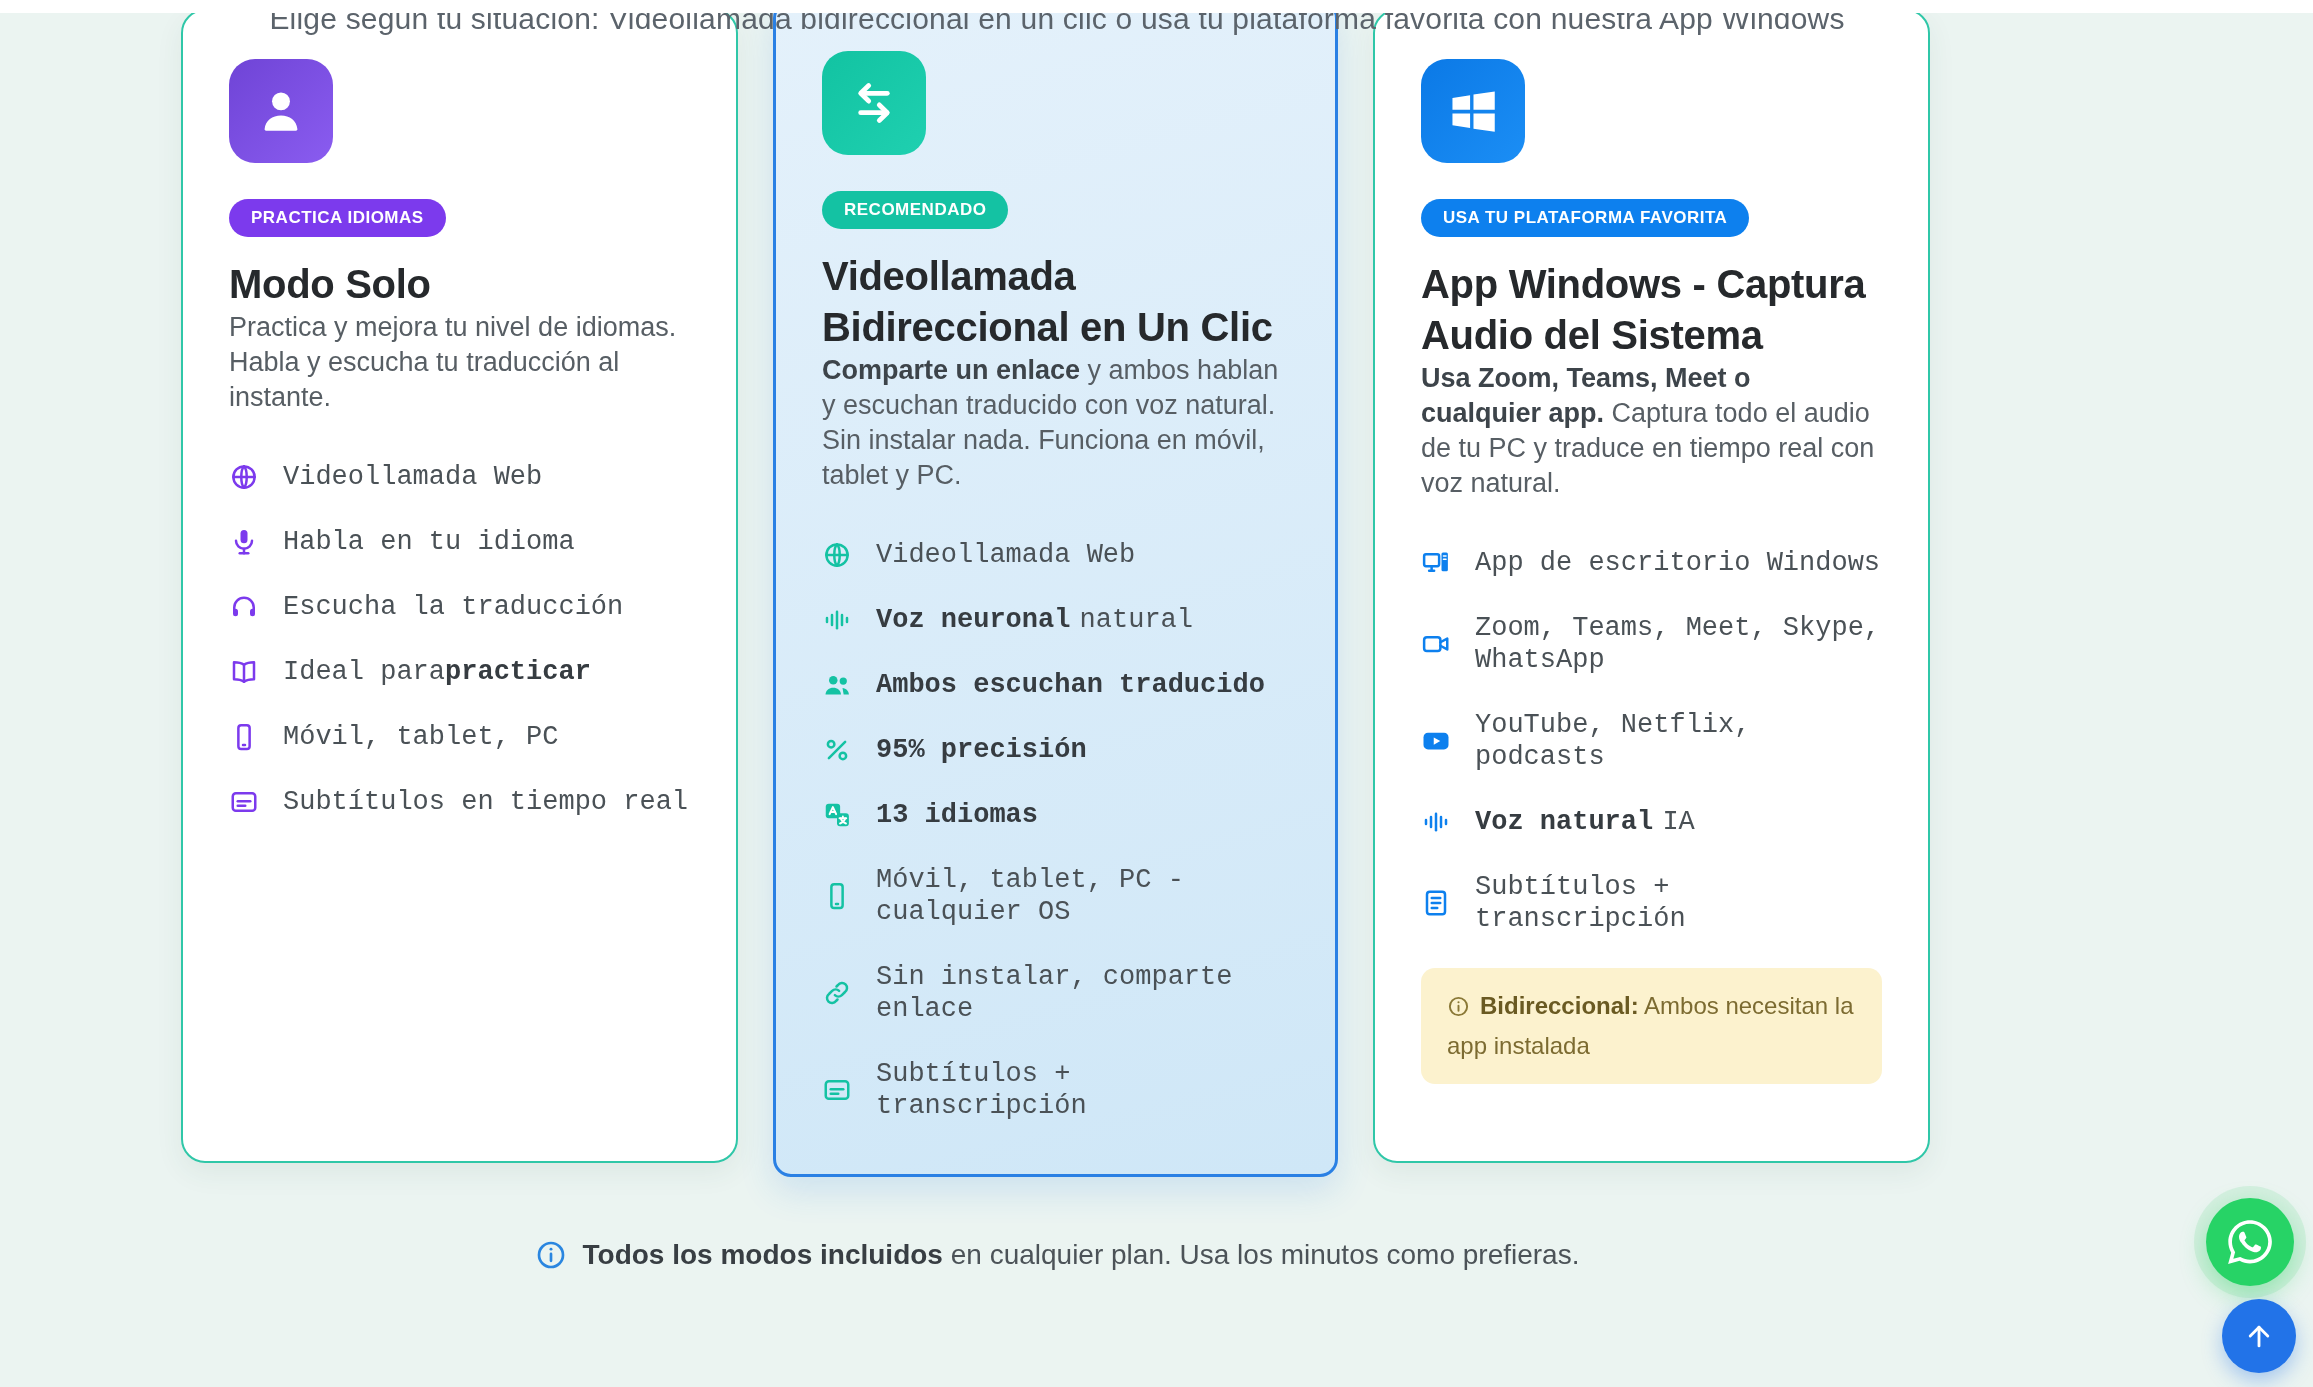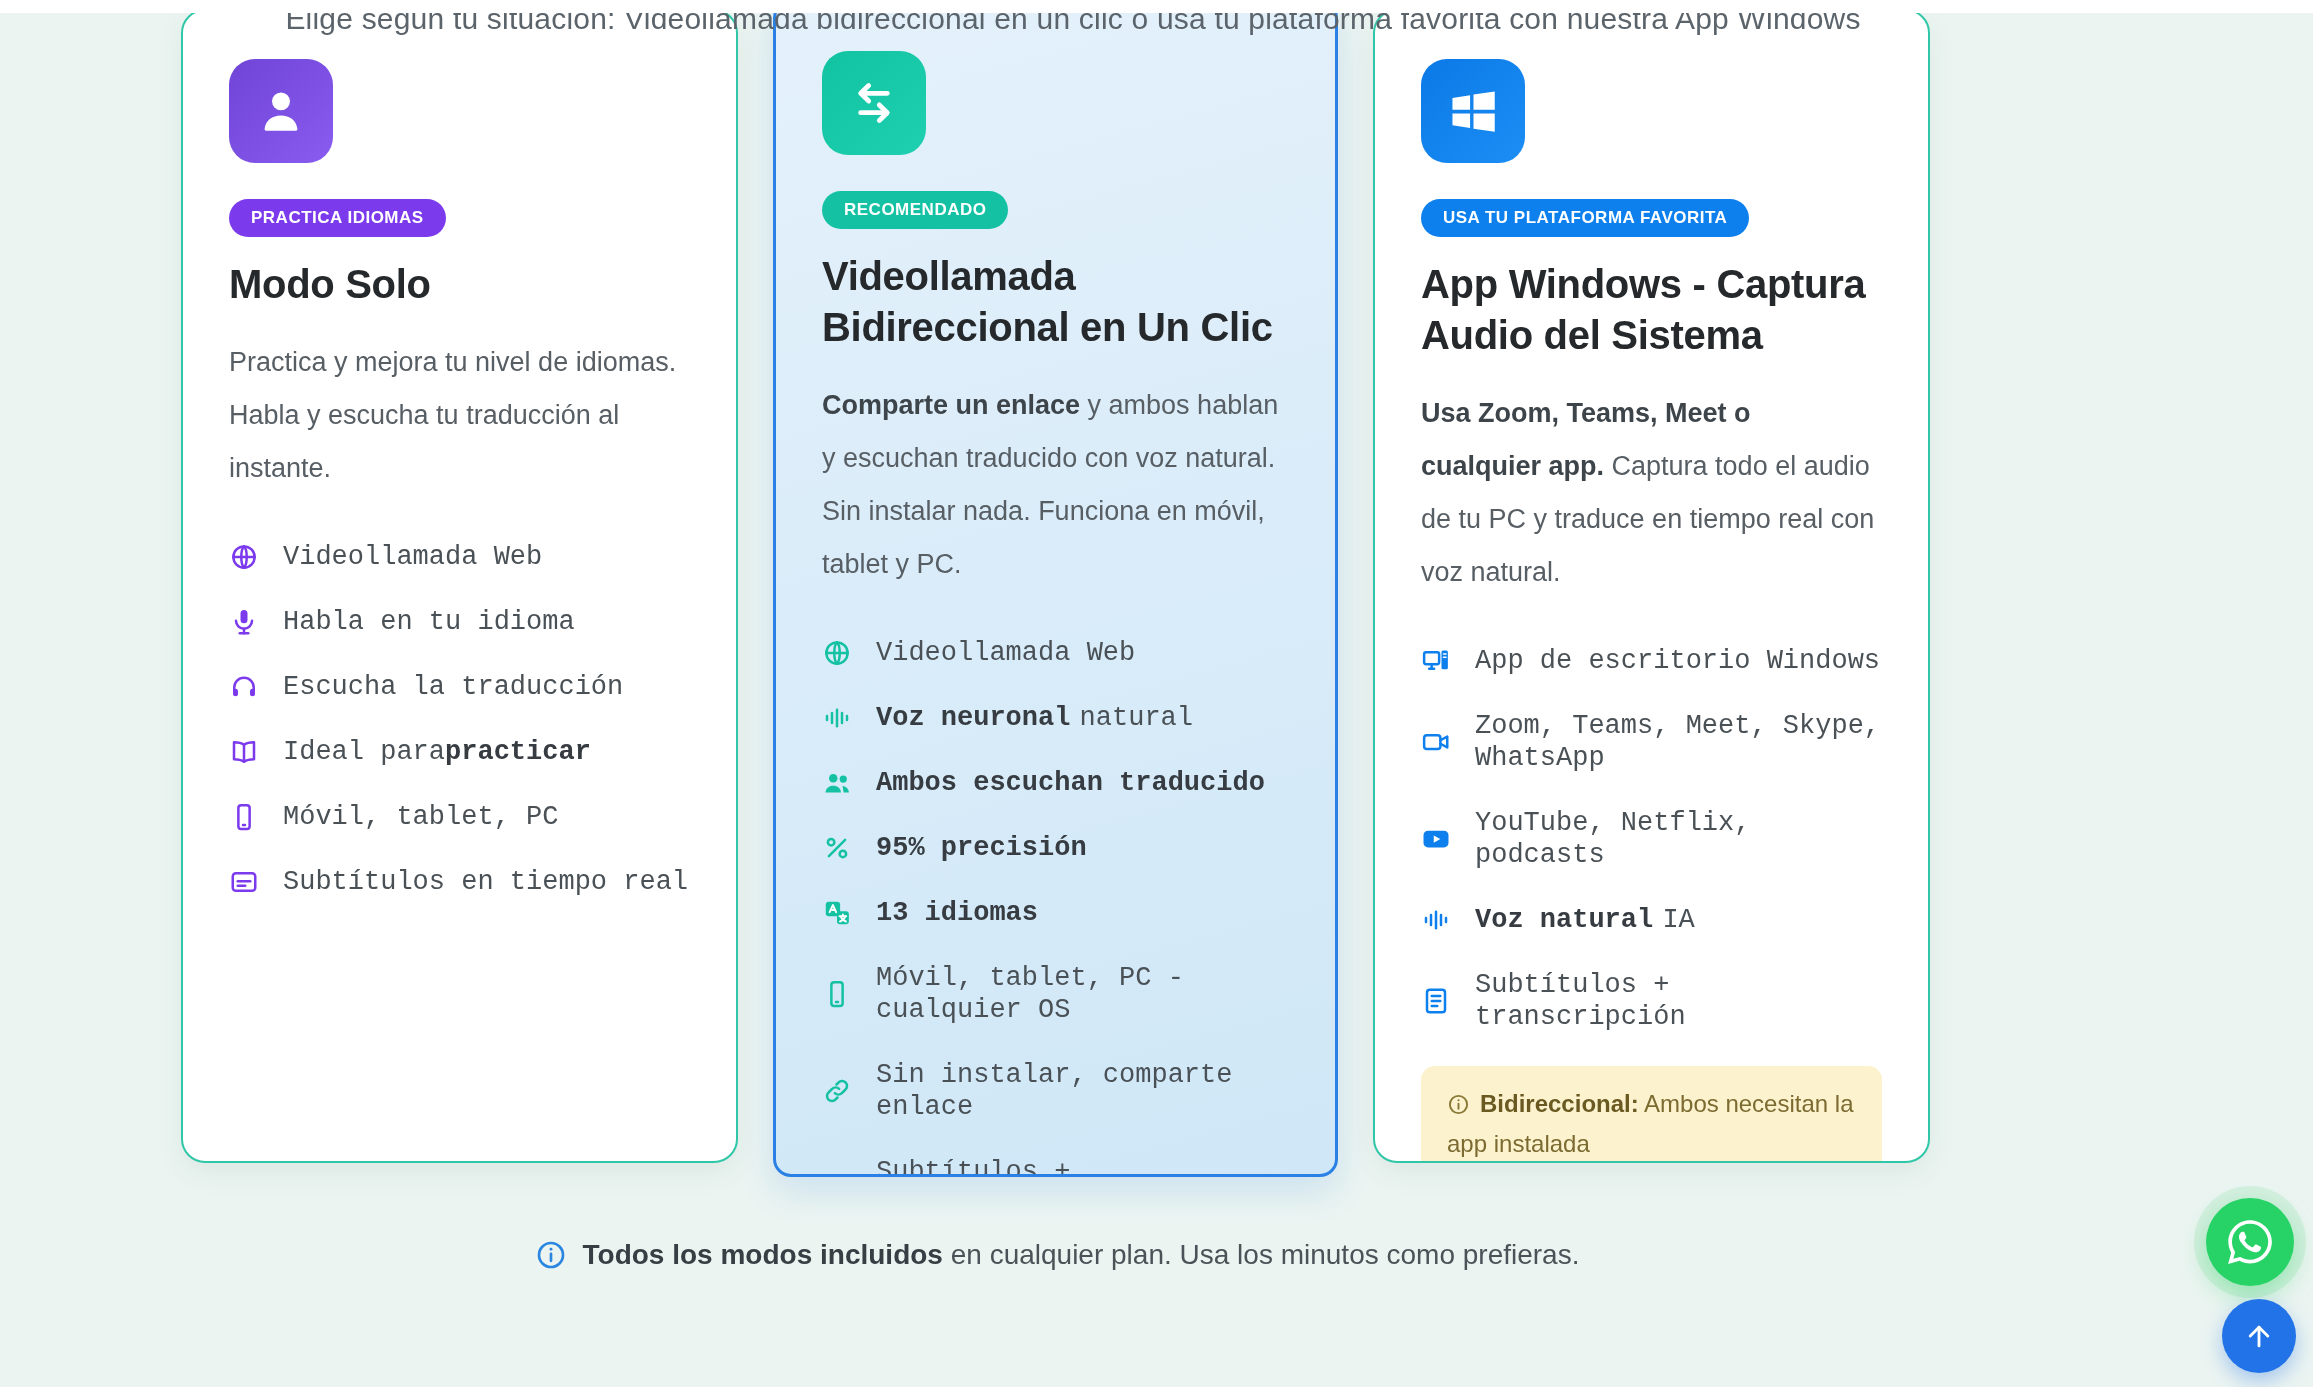--- a/index.html
+++ b/index.html
@@ -9,21 +9,21 @@
     background:#ebf4f1;
     position:relative;
     color:#494f54;
   }
   .top-white-bar{
     position:absolute; top:0; left:0; width:100%; height:13px;
     background:#ffffff; z-index:3;
   }
   .content{ width:1752px; margin-left:181px; position:relative; }
   .top-heading{
-    position:absolute; top:2px; left:16px; width:100%;
+    position:absolute; top:2px; left:0; width:100%;
     text-align:center; font-size:30px; font-weight:400;
     color:#5b636b; letter-spacing:.2px; white-space:nowrap; z-index:1;
   }
   .cards{ display:flex; gap:35px; align-items:flex-start; }
   .card{
     background:#ffffff;
     border:2px solid var(--border,#2fc7a8);
     border-radius:24px;
     width:557px; height:1154px;
     margin-top:9px;
@@ -51,21 +51,21 @@
     display:inline-block; margin-top:36px;
     background:var(--accent,#7c3aed); color:#fff;
     font-size:17px; font-weight:700; letter-spacing:.5px;
     padding:9px 22px; border-radius:999px; white-space:nowrap;
   }
   .card h3{
     margin-top:22px; font-size:40px; line-height:51px;
     font-weight:700; color:#26292c; letter-spacing:-.3px;
     padding-right:14px;
   }
-  .desc{ margin-top:26px; font-size:27px; line-height:53px; color:#575e64; padding-right:6px; }
+  .desc{ font-size:27px; line-height:35px; color:#575e64; padding-right:6px; }
   .desc .b{ font-weight:700; color:#3d444a; }
   .features{ margin-top:46px; }
   .feat{ display:flex; align-items:center; gap:24px; margin-bottom:33px; min-height:30px; }
   .fic{ width:30px; height:30px; flex:0 0 30px; display:flex; align-items:center; justify-content:center; color:var(--accent,#7c3aed); }
   .fic svg{ width:30px; height:30px; }
   .ftx{ font-size:27px; color:#4a5156; line-height:32px;font-family:Liberation Mono, monospace; }
   .ftx .b{ font-weight:700; color:#363c41; }
   .ftx .b + .n{ margin-left:.34em; }
   .note-box{
     margin-top:14px; background:#fcf2ce; border-radius:14px;

